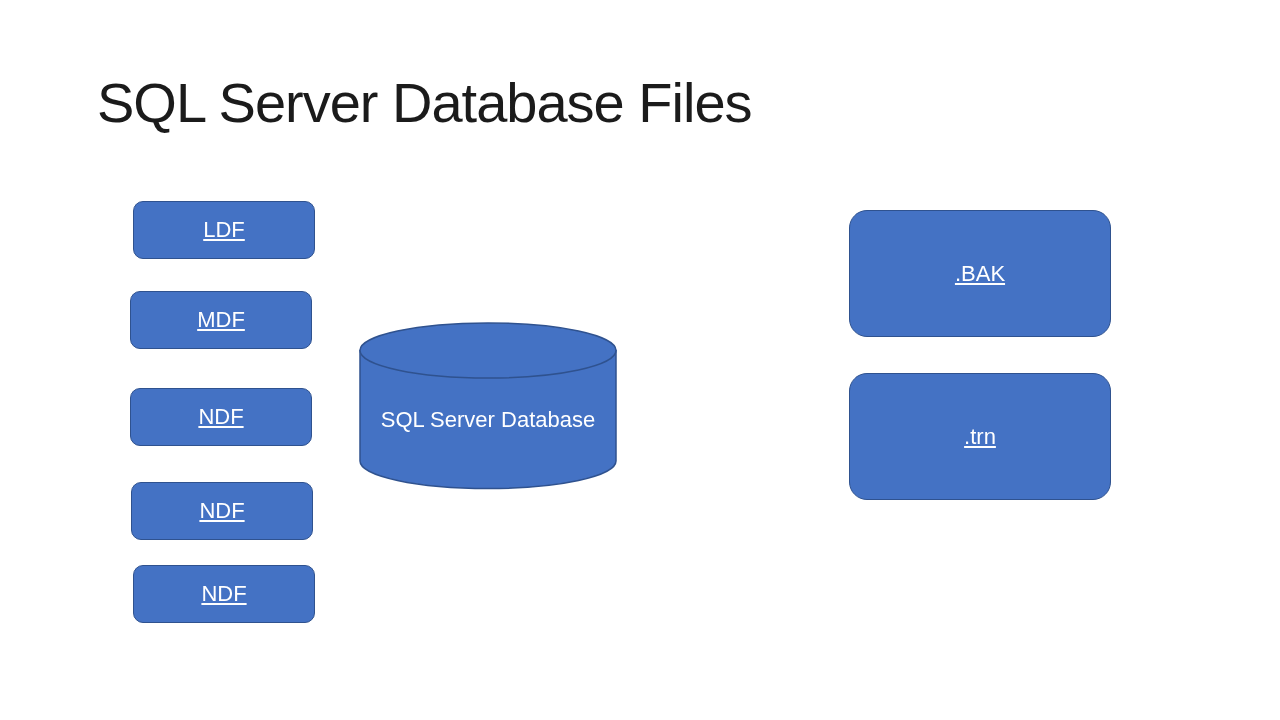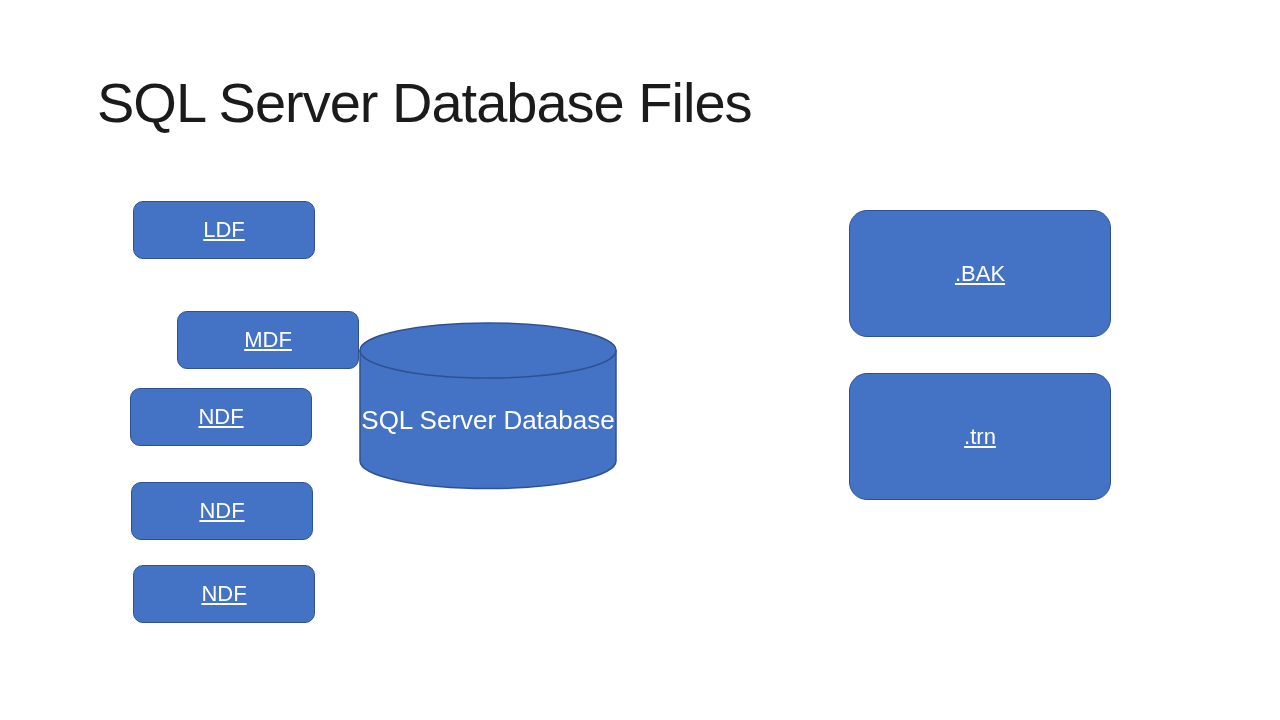--- a/index.html
+++ b/index.html
@@ -46,21 +46,21 @@
     width: 182px;
     height: 58px;
     border-radius: 10px;
   }
   .box-large {
     width: 262px;
     height: 127px;
     border-radius: 18px;
   }
   .b1 { left: 133px; top: 201px; }
-  .b2 { left: 130px; top: 311px; margin-left: 47px; }
+  .b2 { left: 130px; top: 291px; }
   .b3 { left: 130px; top: 388px; }
   .b4 { left: 131px; top: 482px; }
   .b5 { left: 133px; top: 565px; }
   .bak { left: 849px; top: 210px; }
   .trn { left: 849px; top: 361px; margin-top: 12px; }
   .cylinder {
     position: absolute;
     left: 359px;
     top: 322px;
     width: 258px;
@@ -81,21 +81,21 @@
     position: absolute;
     left: 0;
     top: 0;
     right: 0;
     bottom: 0;
     padding-top: 28px;
     display: flex;
     align-items: center;
     justify-content: center;
     color: var(--shape-text, #FFFFFF);
-    font-size: 26px;
+    font-size: 22px;
     white-space: nowrap;
   }
 </style>
 </head>
 <body>
 
 <div class="slide">
 
   <h1 class="title">SQL Server Database Files</h1>
 

